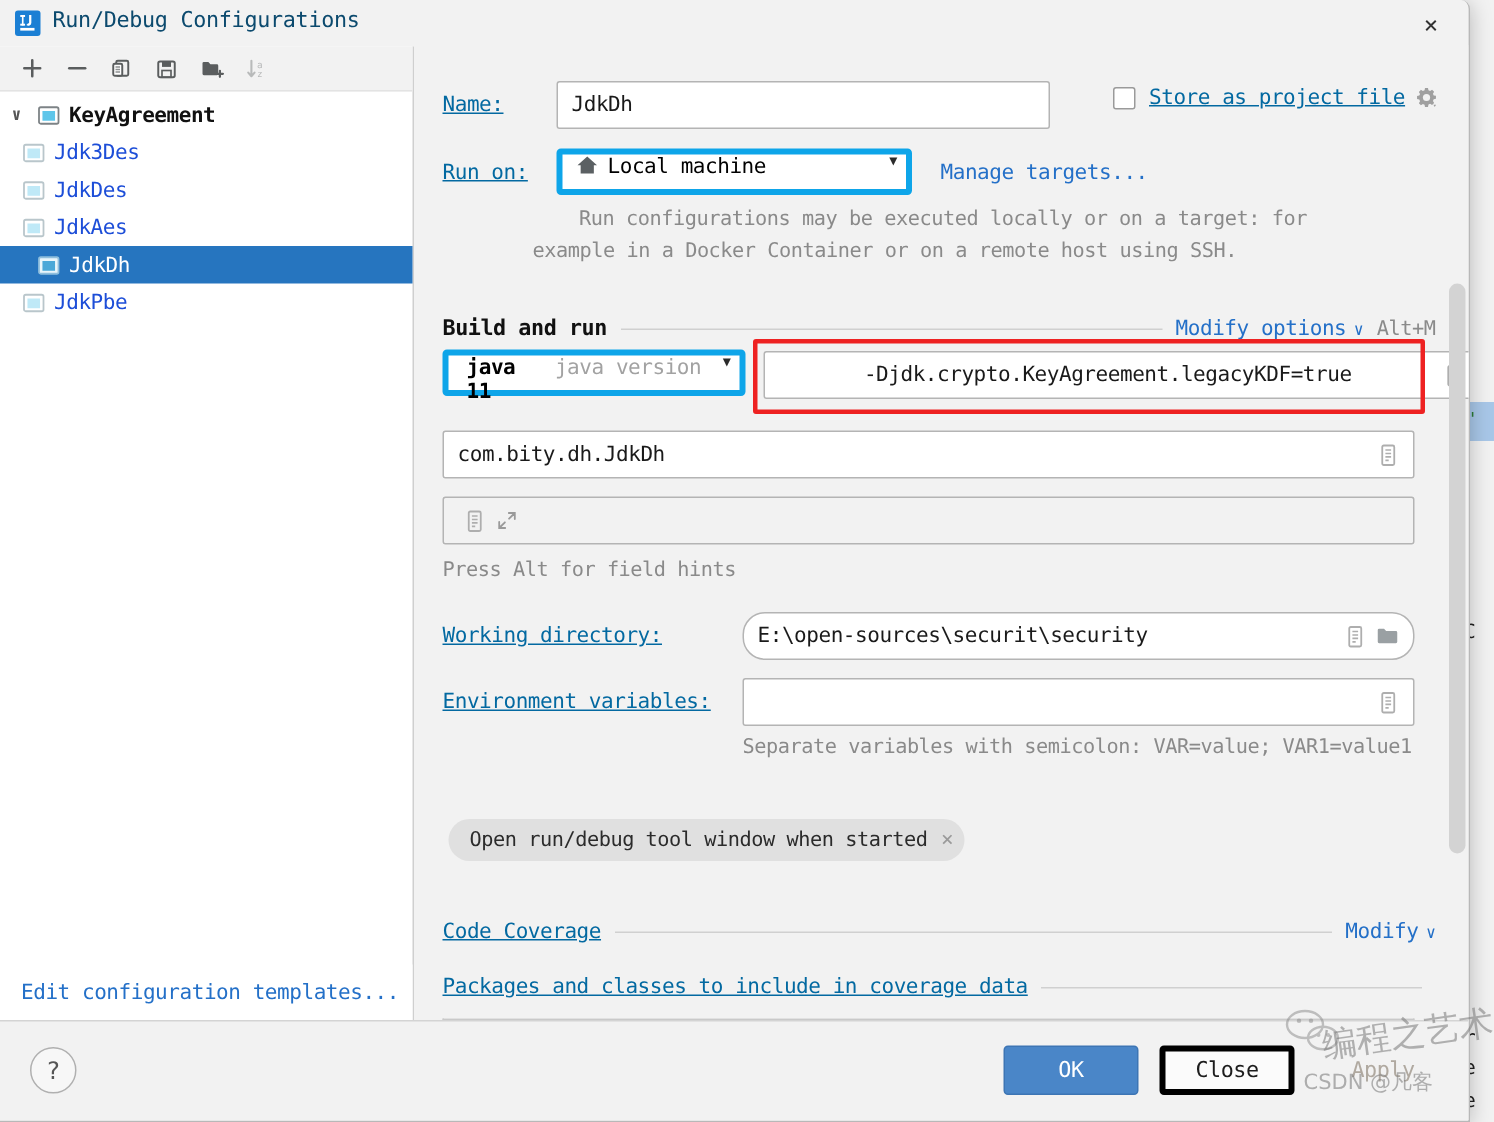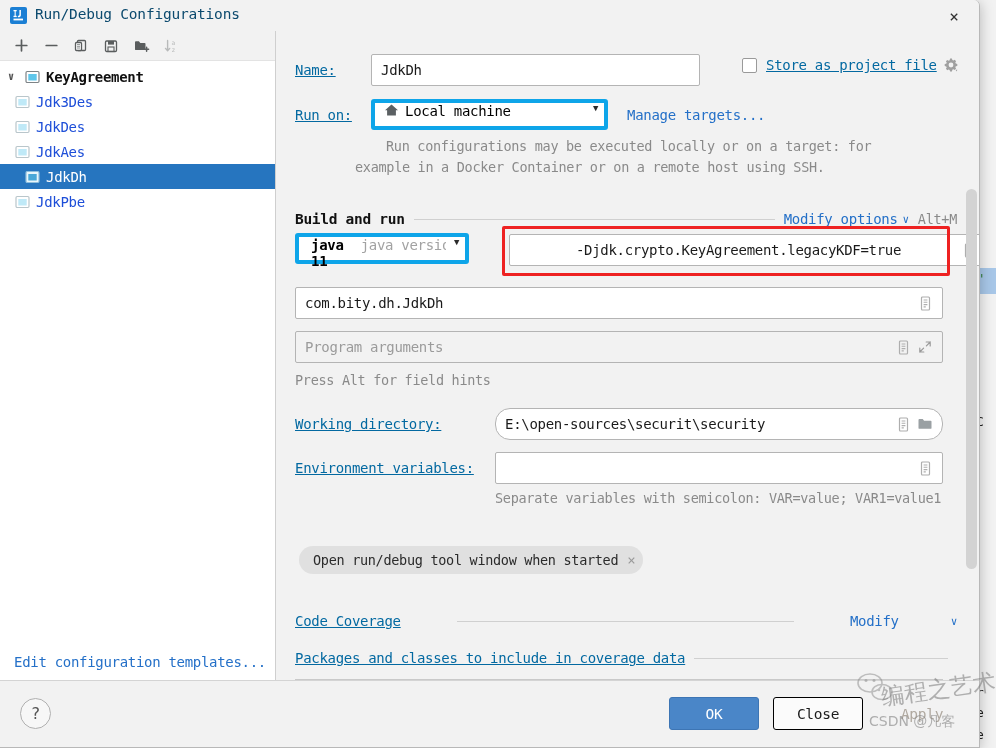--- a/index.html
+++ b/index.html
@@ -191,21 +191,21 @@
     border-radius: 3px; font-size: 14.5px;
     display: flex; align-items: center; justify-content: center;
     cursor: pointer; letter-spacing: -.3px;
   }
   #ok-btn {
     left: 669px; width: 90px;
     background: #4a86c8; color: #ffffff; border: 1px solid #3d75b4;
   }
   #close-btn {
     left: 773px; width: 90px;
-    background: #fbfbfb; color: #1c1c1c; border: 1px solid #000000;
+    background: #fbfbfb; color: #1c1c1c; border: 4px solid #000000;
   }
   #apply-btn {
     left: 877px; width: 90px;
     background: transparent; color: #b0a9a0; border: 1px solid transparent;
   }
 
   
   #watermark {
     position: absolute; left: 855px; top: 676px;
     width: 160px; height: 72px;
@@ -409,21 +409,21 @@
 
     <div class="row" style="position:absolute;left:19px;top:180px;width:662px;align-items:center;">
       <span class="sec-title">Build and run</span>
       <span class="sep-line"></span>
       <span class="link">Modify options</span>
       <span class="link" style="margin-left:5px;font-size:11px;">∨</span>
       <span class="hint" style="margin-left:9px;">Alt+M</span>
     </div>
 
     <div style="position:absolute;left:19px;top:202px;">
-      <div class="combo" style="width:174px;padding-left:12px;">
+      <div class="combo" style="width:202px;padding-left:12px;">
         <span style="font-weight:bold;">java 11</span>
         <span style="color:#a2a2a2;margin-left:7px;overflow:hidden;white-space:nowrap;">java version "</span>
         <span class="caret">▼</span>
       </div>
     </div>
 
     <div class="tf" style="position:absolute;left:233px;top:203px;width:500px;height:32px;text-align:center;">
       <span class="val">-Djdk.crypto.KeyAgreement.legacyKDF=true</span>
       <span class="ficon">
         <svg width="13" height="15" viewBox="0 0 13 15">
@@ -445,21 +445,20 @@
       <span class="val">com.bity.dh.JdkDh</span>
       <span class="ficon">
         <svg width="13" height="15" viewBox="0 0 13 15">
           <rect x="2.5" y="1" width="8" height="13" rx="1" fill="none" stroke="#aeaeae" stroke-width="1.2"></rect>
           <path d="M4.6 4h3.8M4.6 6.3h3.8M4.6 8.6h3.8M4.6 10.9h2.2" stroke="#aeaeae" stroke-width="1.1"></path>
         </svg>
       </span>
     </div>
 
     <div class="tf" style="position:absolute;left:19px;top:300px;width:648px;height:32px;background:#f2f2f2;">
-      <span class="val ph">Program arguments</span>
       <span class="ficon">
         <svg width="13" height="15" viewBox="0 0 13 15">
           <rect x="2.5" y="1" width="8" height="13" rx="1" fill="none" stroke="#aeaeae" stroke-width="1.2"></rect>
           <path d="M4.6 4h3.8M4.6 6.3h3.8M4.6 8.6h3.8M4.6 10.9h2.2" stroke="#aeaeae" stroke-width="1.1"></path>
         </svg>
       </span>
       <span class="ficon">
         <svg width="14" height="14" viewBox="0 0 14 14">
           <path d="M8.2 2h4v4M12.2 2L8.4 5.8" stroke="#9a9a9a" stroke-width="1.2" fill="none" stroke-linecap="round"></path>
           <path d="M5.8 12h-4V8M1.8 12l3.8-3.8" stroke="#9a9a9a" stroke-width="1.2" fill="none" stroke-linecap="round"></path>
@@ -502,21 +501,21 @@
 
     <div class="hint" style="position:absolute;left:219px;top:459px;">Separate variables with semicolon: VAR=value; VAR1=value1</div>
 
     <div style="position:absolute;left:23px;top:515px;">
       <span class="chip">
         <span>Open run/debug tool window when started</span>
         <span class="x">×</span>
       </span>
     </div>
 
-    <div class="row" style="position:absolute;left:19px;top:582px;width:662px;gap:47px;">
+    <div class="row" style="position:absolute;left:19px;top:582px;width:662px;">
       <span class="lbl">Code Coverage</span>
       <span class="sep-line"></span>
       <span class="link">Modify</span>
       <span class="link" style="margin-left:5px;font-size:11px;">∨</span>
     </div>
 
     <div class="row" style="position:absolute;left:19px;top:619px;width:662px;">
       <span class="lbl">Packages and classes to include in coverage data</span>
       <span class="sep-line"></span>
     </div>

